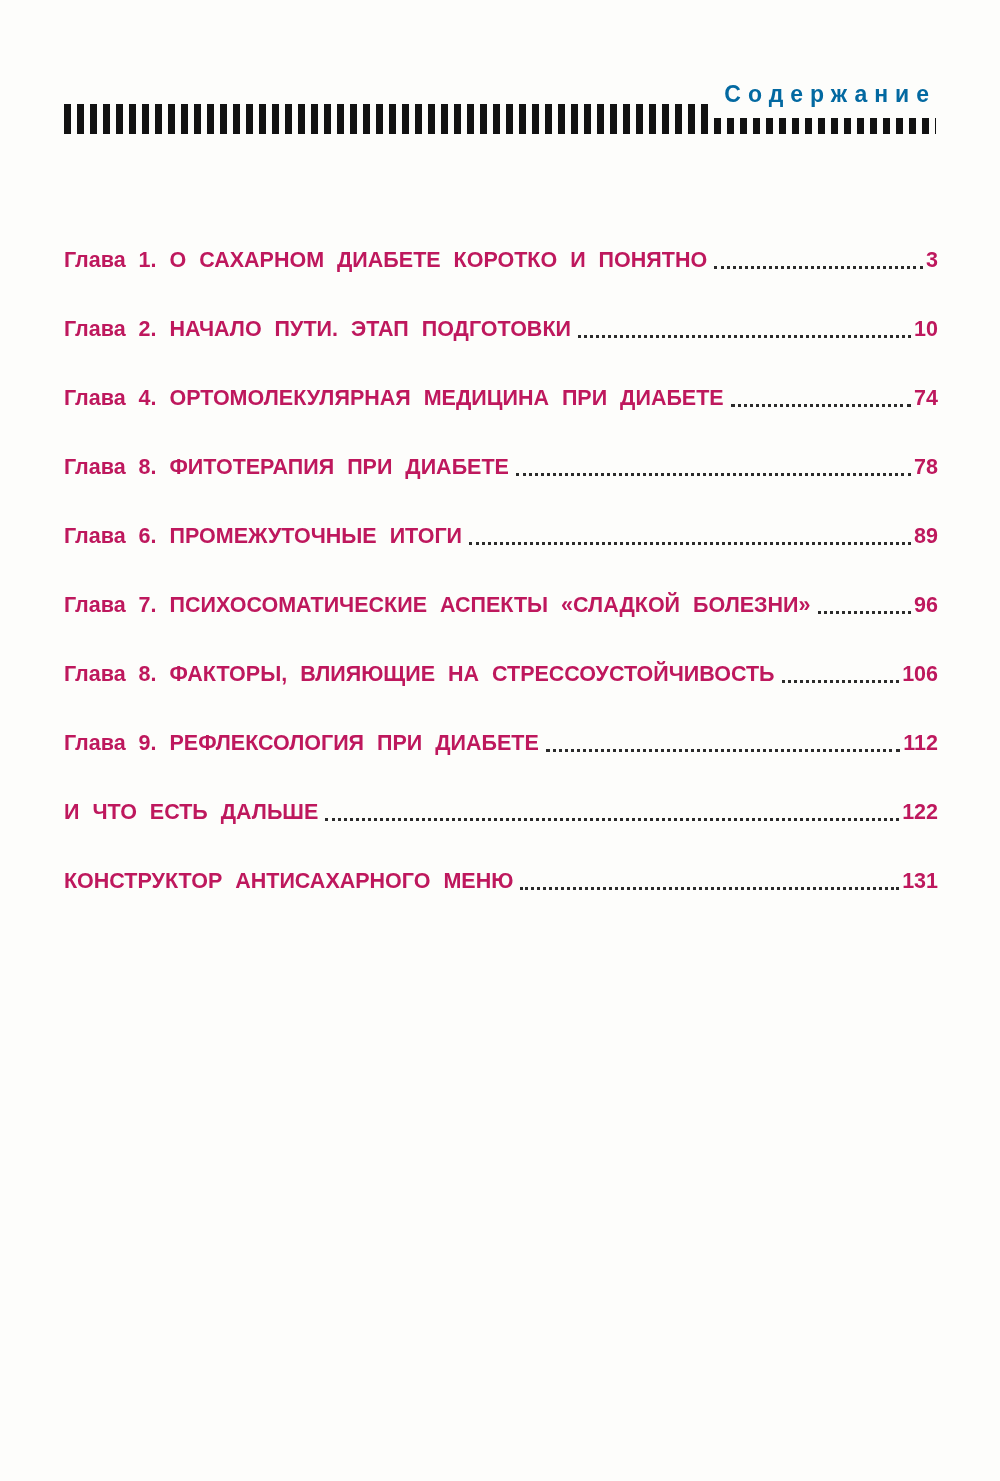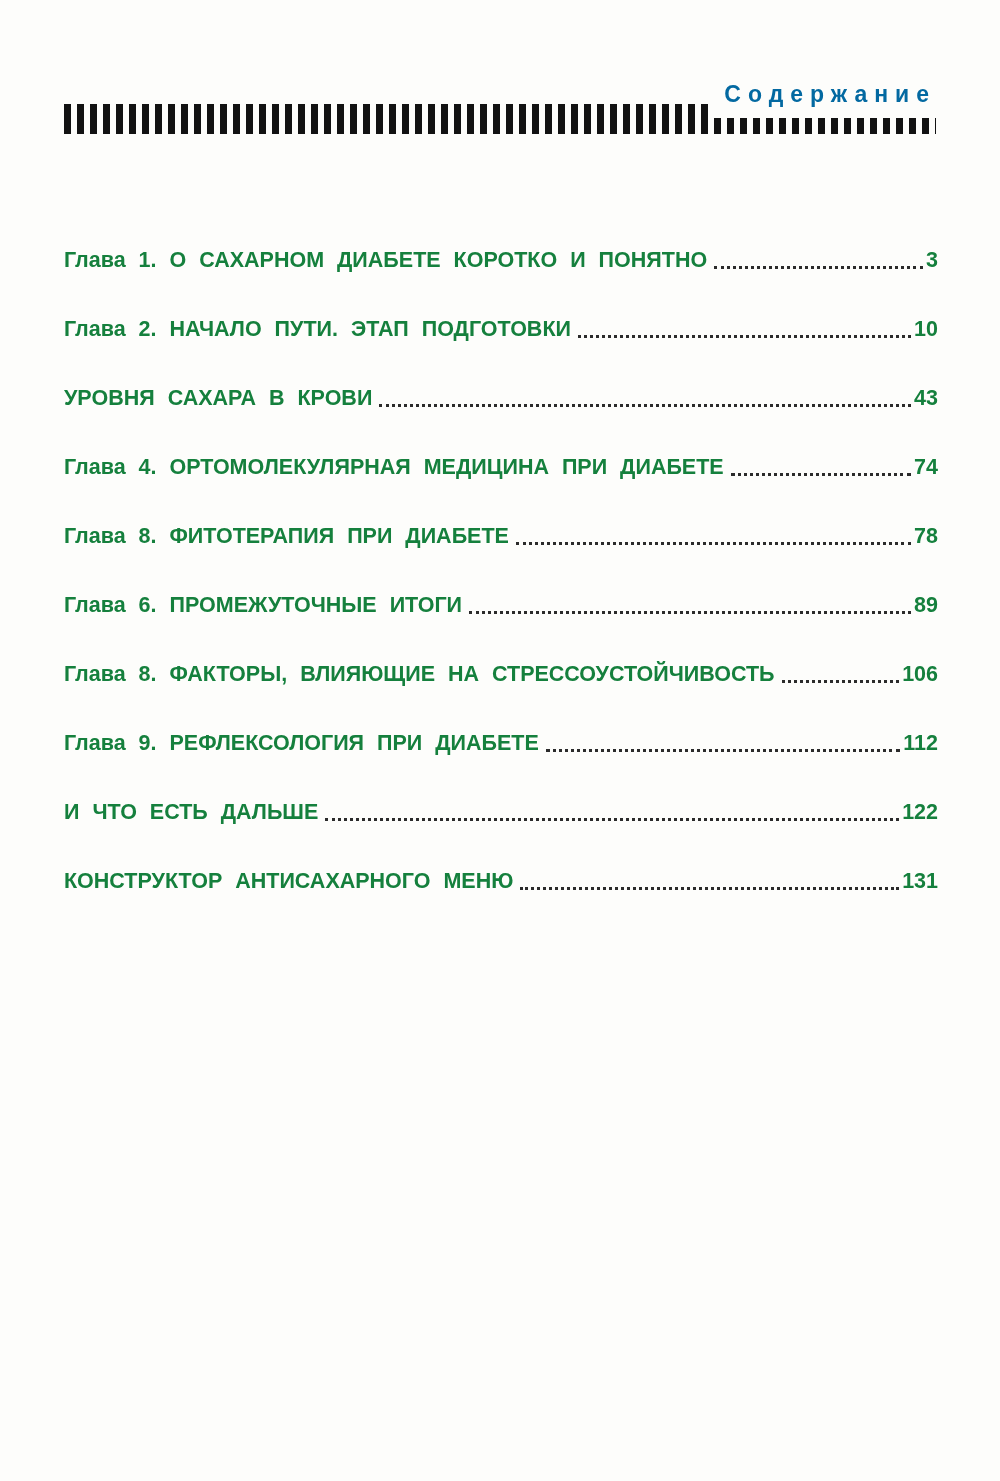--- a/index.html
+++ b/index.html
@@ -50,21 +50,21 @@
     left: 64px;
     right: 62px;
     top: 246px;
   }
   .toc-entry { margin-bottom: 41px; }
   .toc-line {
     display: flex;
     align-items: flex-end;
     font-size: 21.5px;
     font-weight: bold;
-    color: #15803d;
+    color: #be185d;
     line-height: 28px;
   }
   .toc-line-first { margin-bottom: 12px; }
   .toc-label {
     word-spacing: 7px;
     white-space: nowrap;
   }
   .toc-dots {
     flex: 1 1 auto;
     min-width: 18px;
@@ -99,25 +99,20 @@
 
     <div class="toc-entry">
       <div class="toc-line">
         <span class="toc-label">Глава 2. НАЧАЛО ПУТИ. ЭТАП ПОДГОТОВКИ</span>
         <span class="toc-dots"></span>
         <span class="toc-page">10</span>
       </div>
     </div>
 
     <div class="toc-entry">
-      <div class="toc-line">
-        <span class="toc-label">УРОВНЯ САХАРА В КРОВИ</span>
-        <span class="toc-dots"></span>
-        <span class="toc-page">43</span>
-      </div>
     </div>
 
     <div class="toc-entry">
       <div class="toc-line">
         <span class="toc-label">Глава 4. ОРТОМОЛЕКУЛЯРНАЯ МЕДИЦИНА ПРИ ДИАБЕТЕ</span>
         <span class="toc-dots"></span>
         <span class="toc-page">74</span>
       </div>
     </div>
 
@@ -130,20 +125,27 @@
     </div>
 
     <div class="toc-entry">
       <div class="toc-line">
         <span class="toc-label">Глава 6. ПРОМЕЖУТОЧНЫЕ ИТОГИ</span>
         <span class="toc-dots"></span>
         <span class="toc-page">89</span>
       </div>
     </div>
 
+    <div class="toc-entry">
+      <div class="toc-line">
+        <span class="toc-label">Глава 7. ПСИХОСОМАТИЧЕСКИЕ АСПЕКТЫ «СЛАДКОЙ БОЛЕЗНИ»</span>
+        <span class="toc-dots"></span>
+        <span class="toc-page">96</span>
+      </div>
+    </div>
 
     <div class="toc-entry">
       <div class="toc-line">
         <span class="toc-label">Глава 8. ФАКТОРЫ, ВЛИЯЮЩИЕ НА СТРЕССОУСТОЙЧИВОСТЬ</span>
         <span class="toc-dots"></span>
         <span class="toc-page">106</span>
       </div>
     </div>
 
     <div class="toc-entry">

